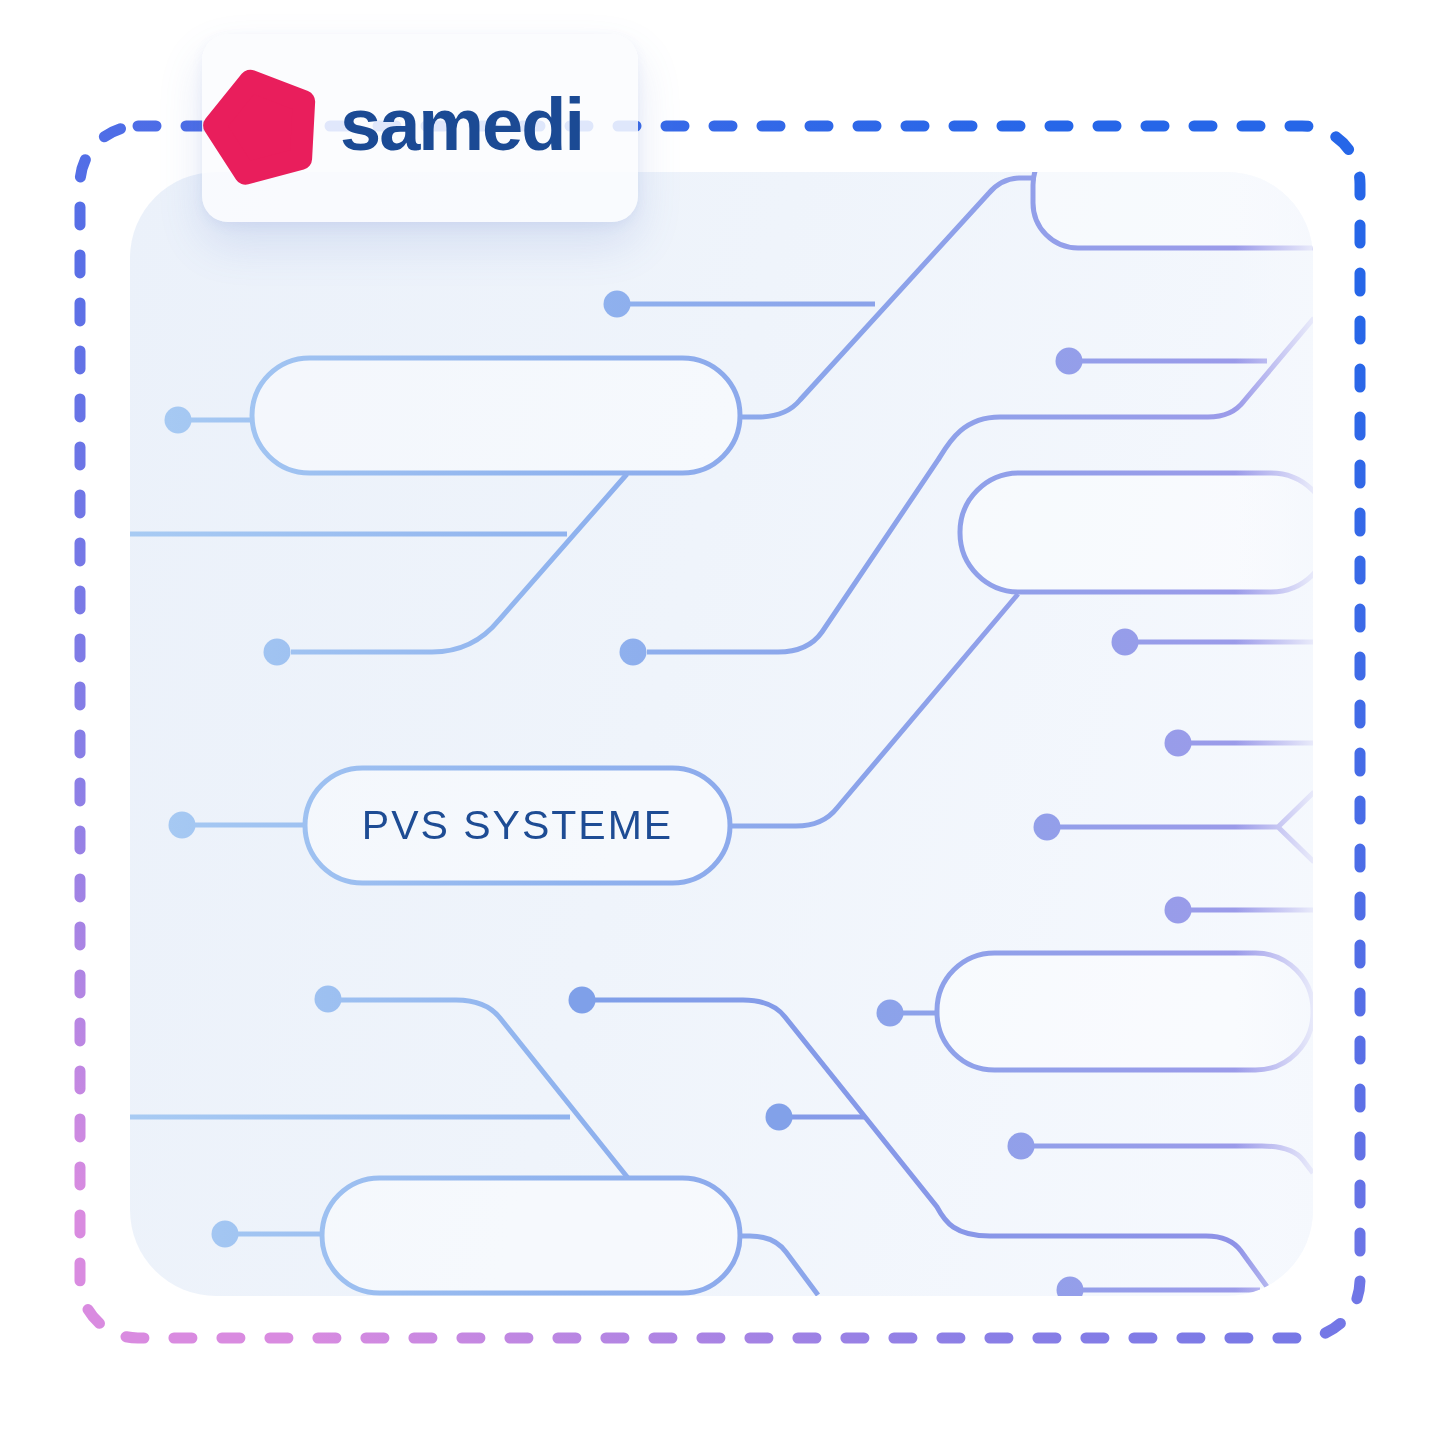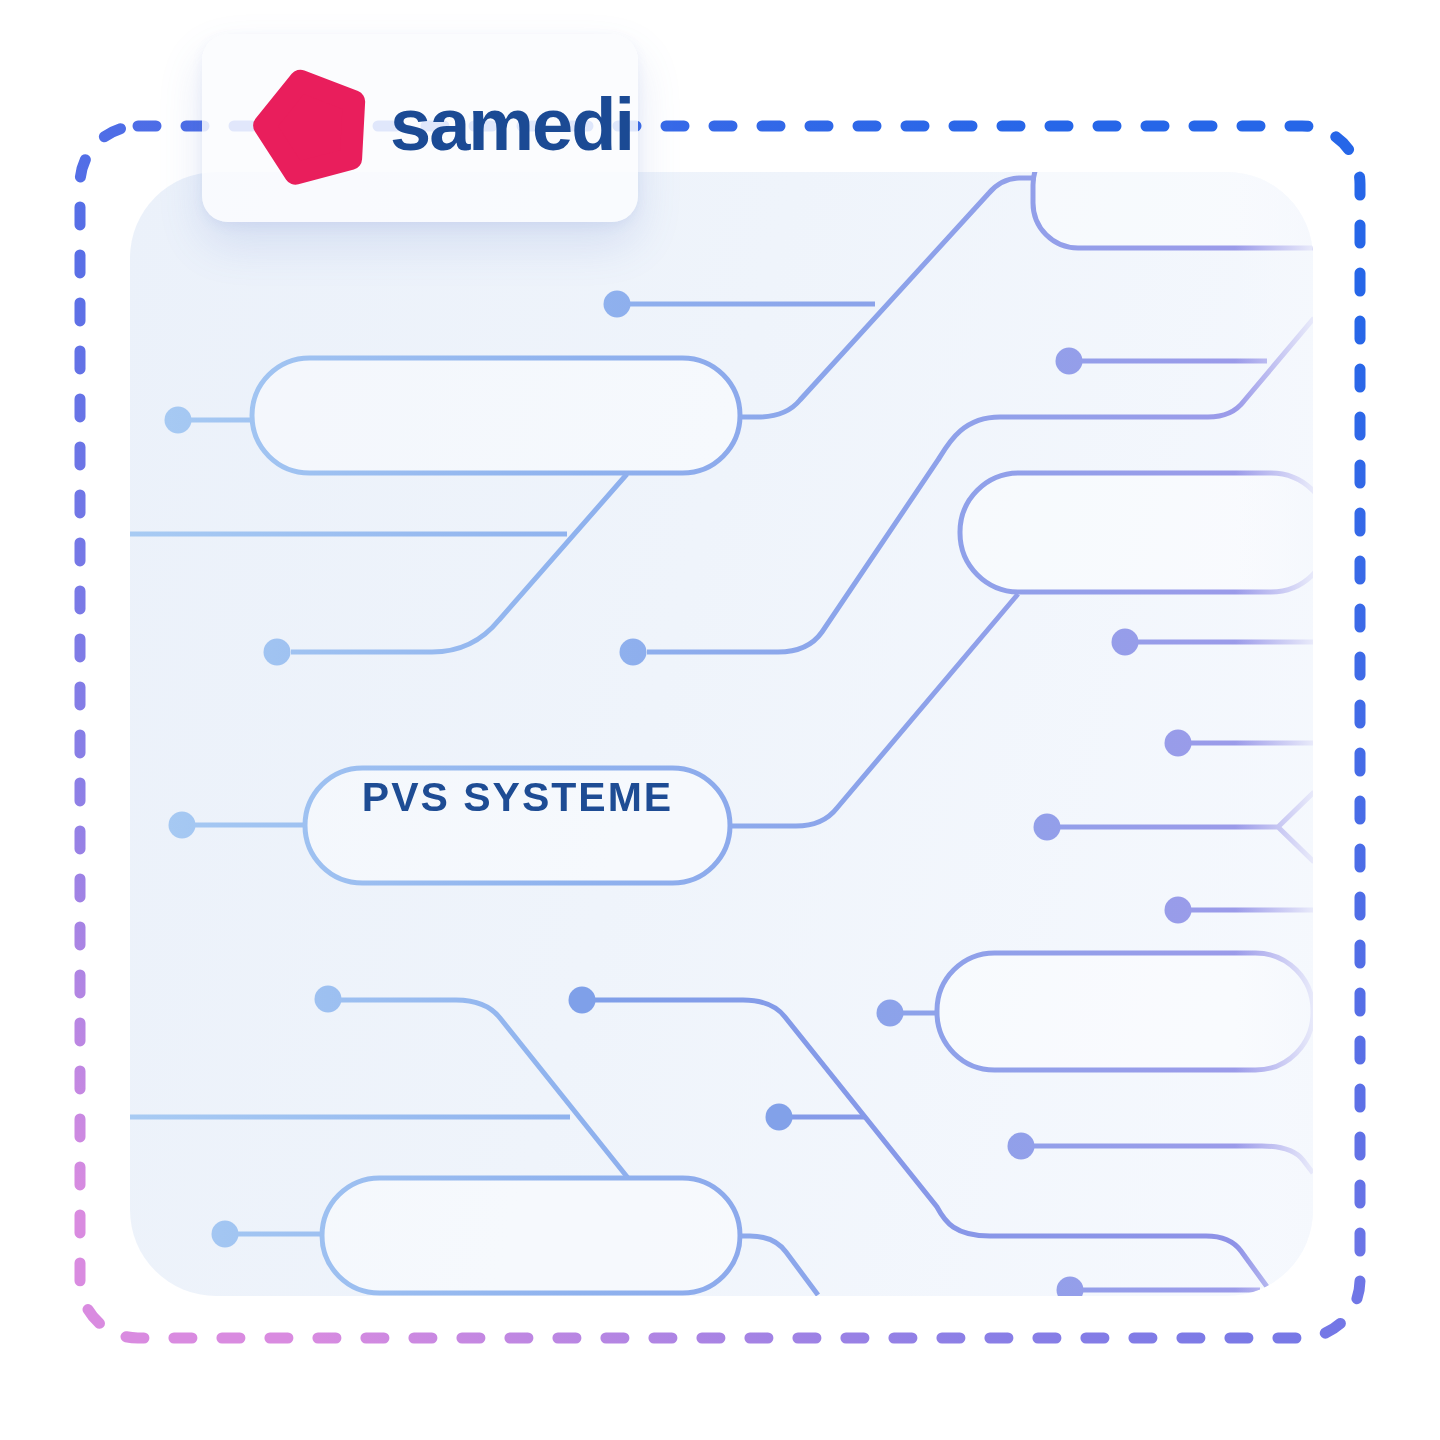--- a/index.html
+++ b/index.html
@@ -11,28 +11,28 @@
          background:linear-gradient(105deg,#ebf1fa 0%,#eff4fb 45%,#f6f9fe 100%);overflow:hidden;}
   .panel svg{display:block;width:100%;height:100%;}
 
   
   .frame{position:absolute;left:0;top:0;width:1440px;height:1440px;pointer-events:none;}
 
   
   .logo-card{position:absolute;left:202px;top:34px;width:436px;height:188px;border-radius:26px;
              background:rgba(250,252,254,0.86);
              box-shadow:0 22px 45px rgba(90,120,200,0.16),0 4px 12px rgba(90,120,200,0.08);
-             display:flex;align-items:center;padding-left:50px;box-sizing:border-box;gap:16px;}
+             display:flex;align-items:center;box-sizing:border-box;gap:16px;}
   .logo-card .brand-text{font-size:74px;font-weight:700;color:#1b4a94;letter-spacing:-2px;
                          margin-top:-8px;}
 
   
-  .pvs-label{position:absolute;left:305px;top:740px;width:425px;height:115px;
+  .pvs-label{position:absolute;left:305px;top:768px;width:425px;height:115px;
              display:flex;align-items:center;justify-content:center;
-             font-size:41px;font-weight:700;letter-spacing:2px;color:#1e4c94;}
+             font-size:41px;font-weight:400;letter-spacing:2px;color:#1e4c94;}
 </style>
 </head>
 <body>
 
 <div class="canvas">
 
   <div class="panel">
     <svg viewBox="130 172 1183 1124">
       <defs>
         <linearGradient id="lineGrad" gradientUnits="userSpaceOnUse" x1="130" y1="0" x2="1313" y2="0">

